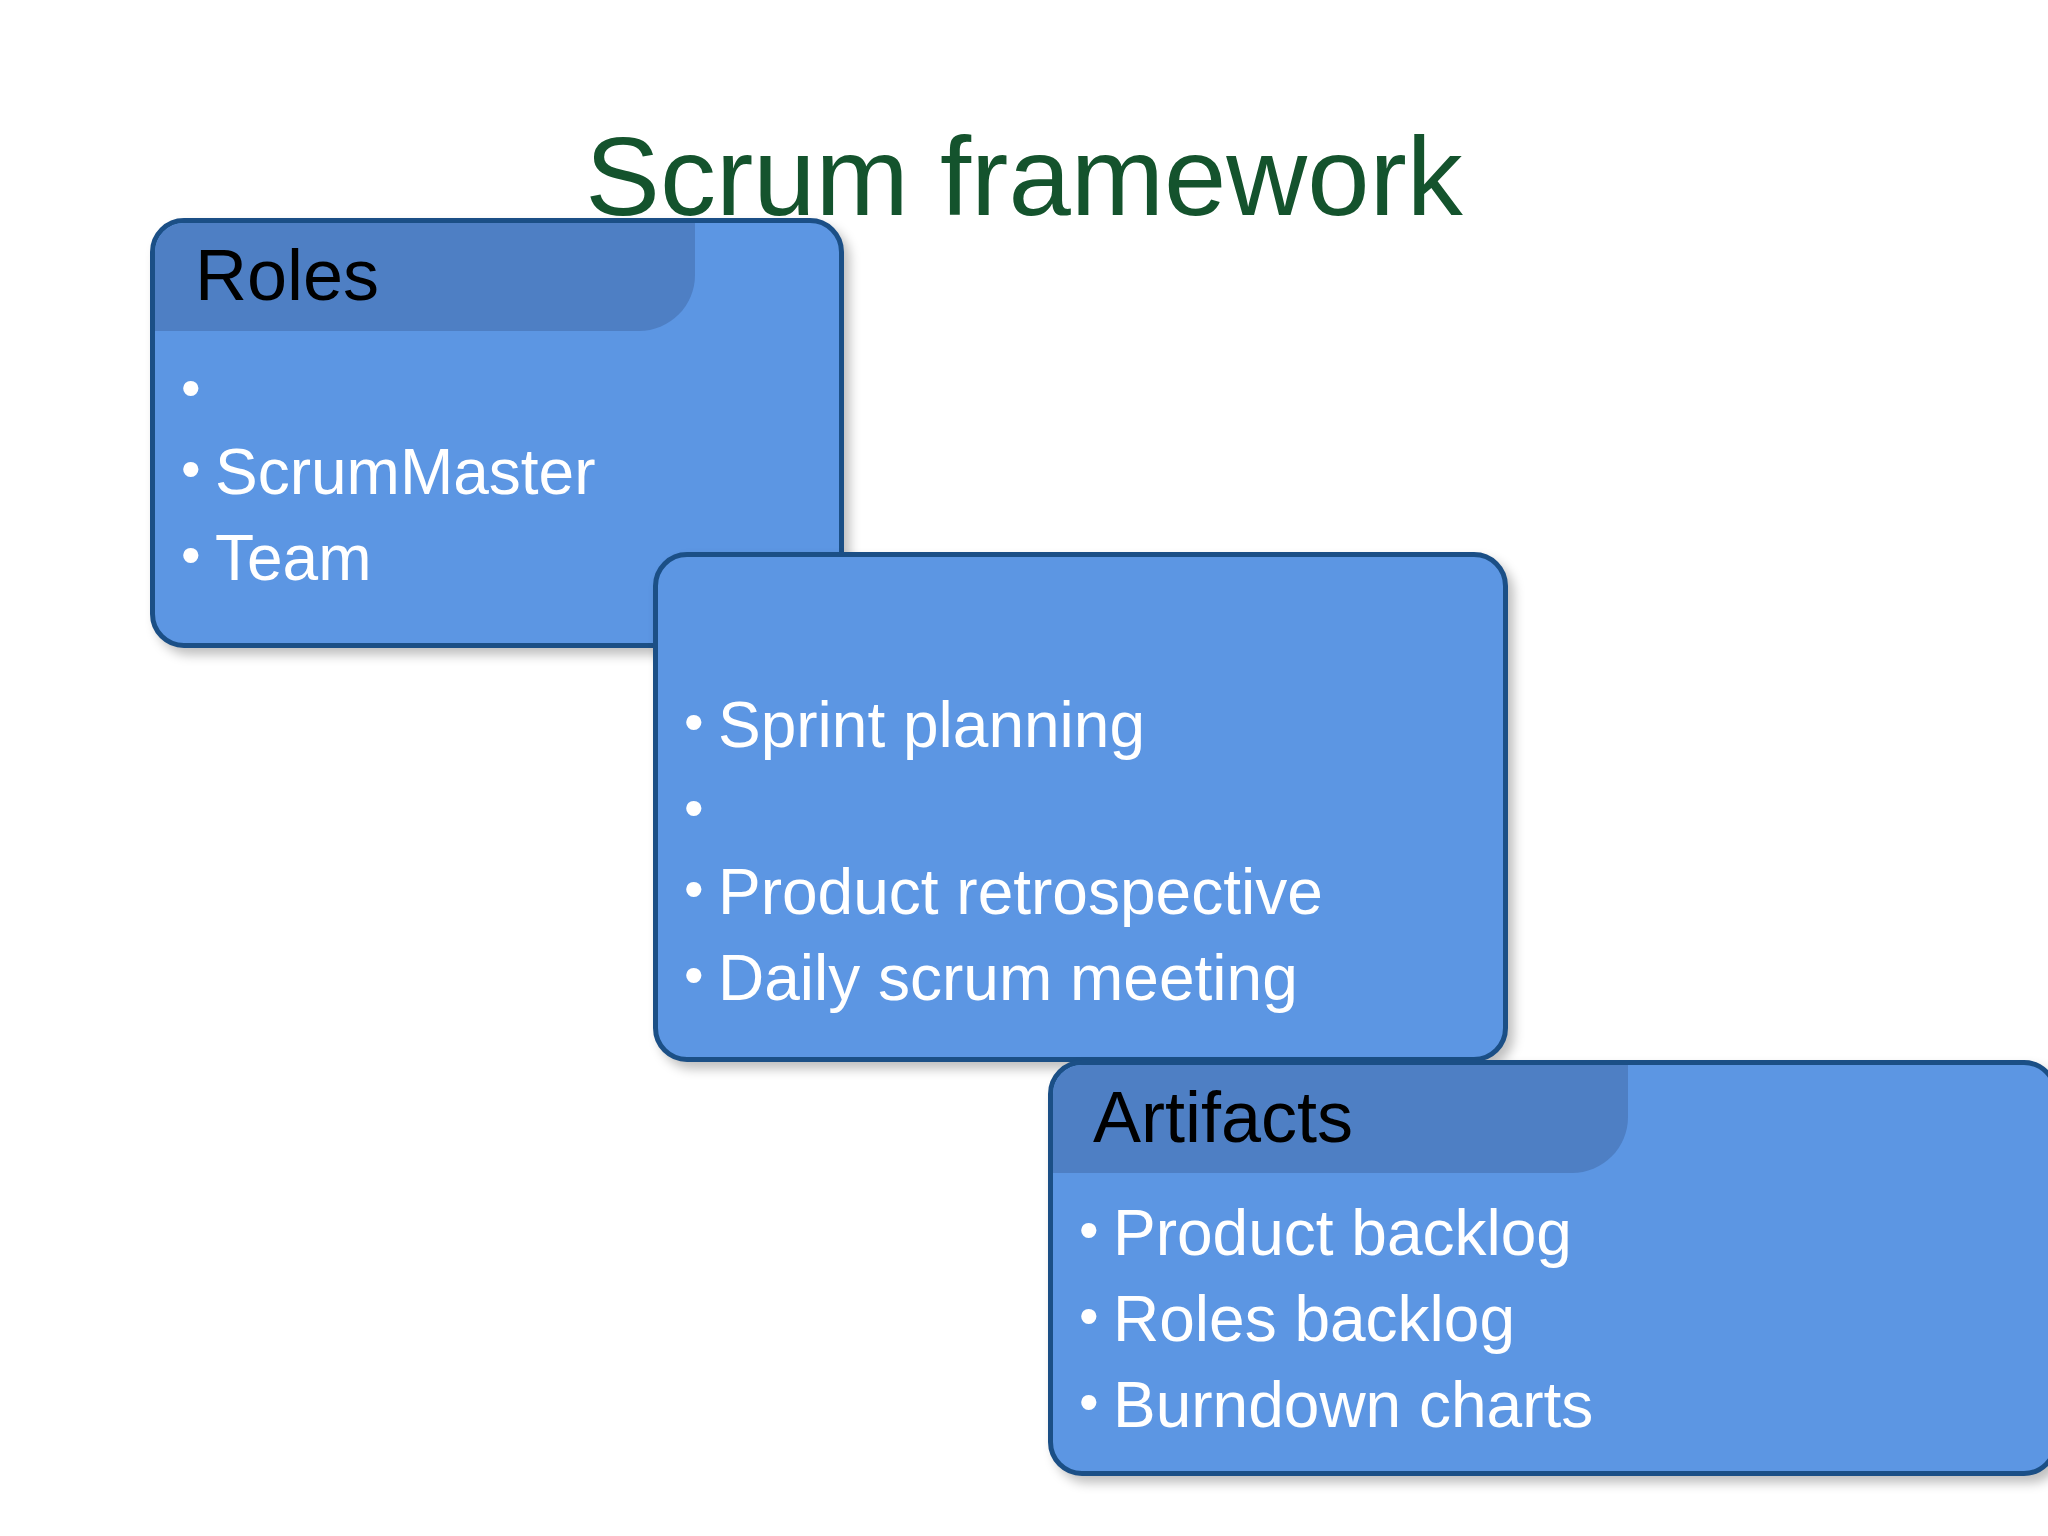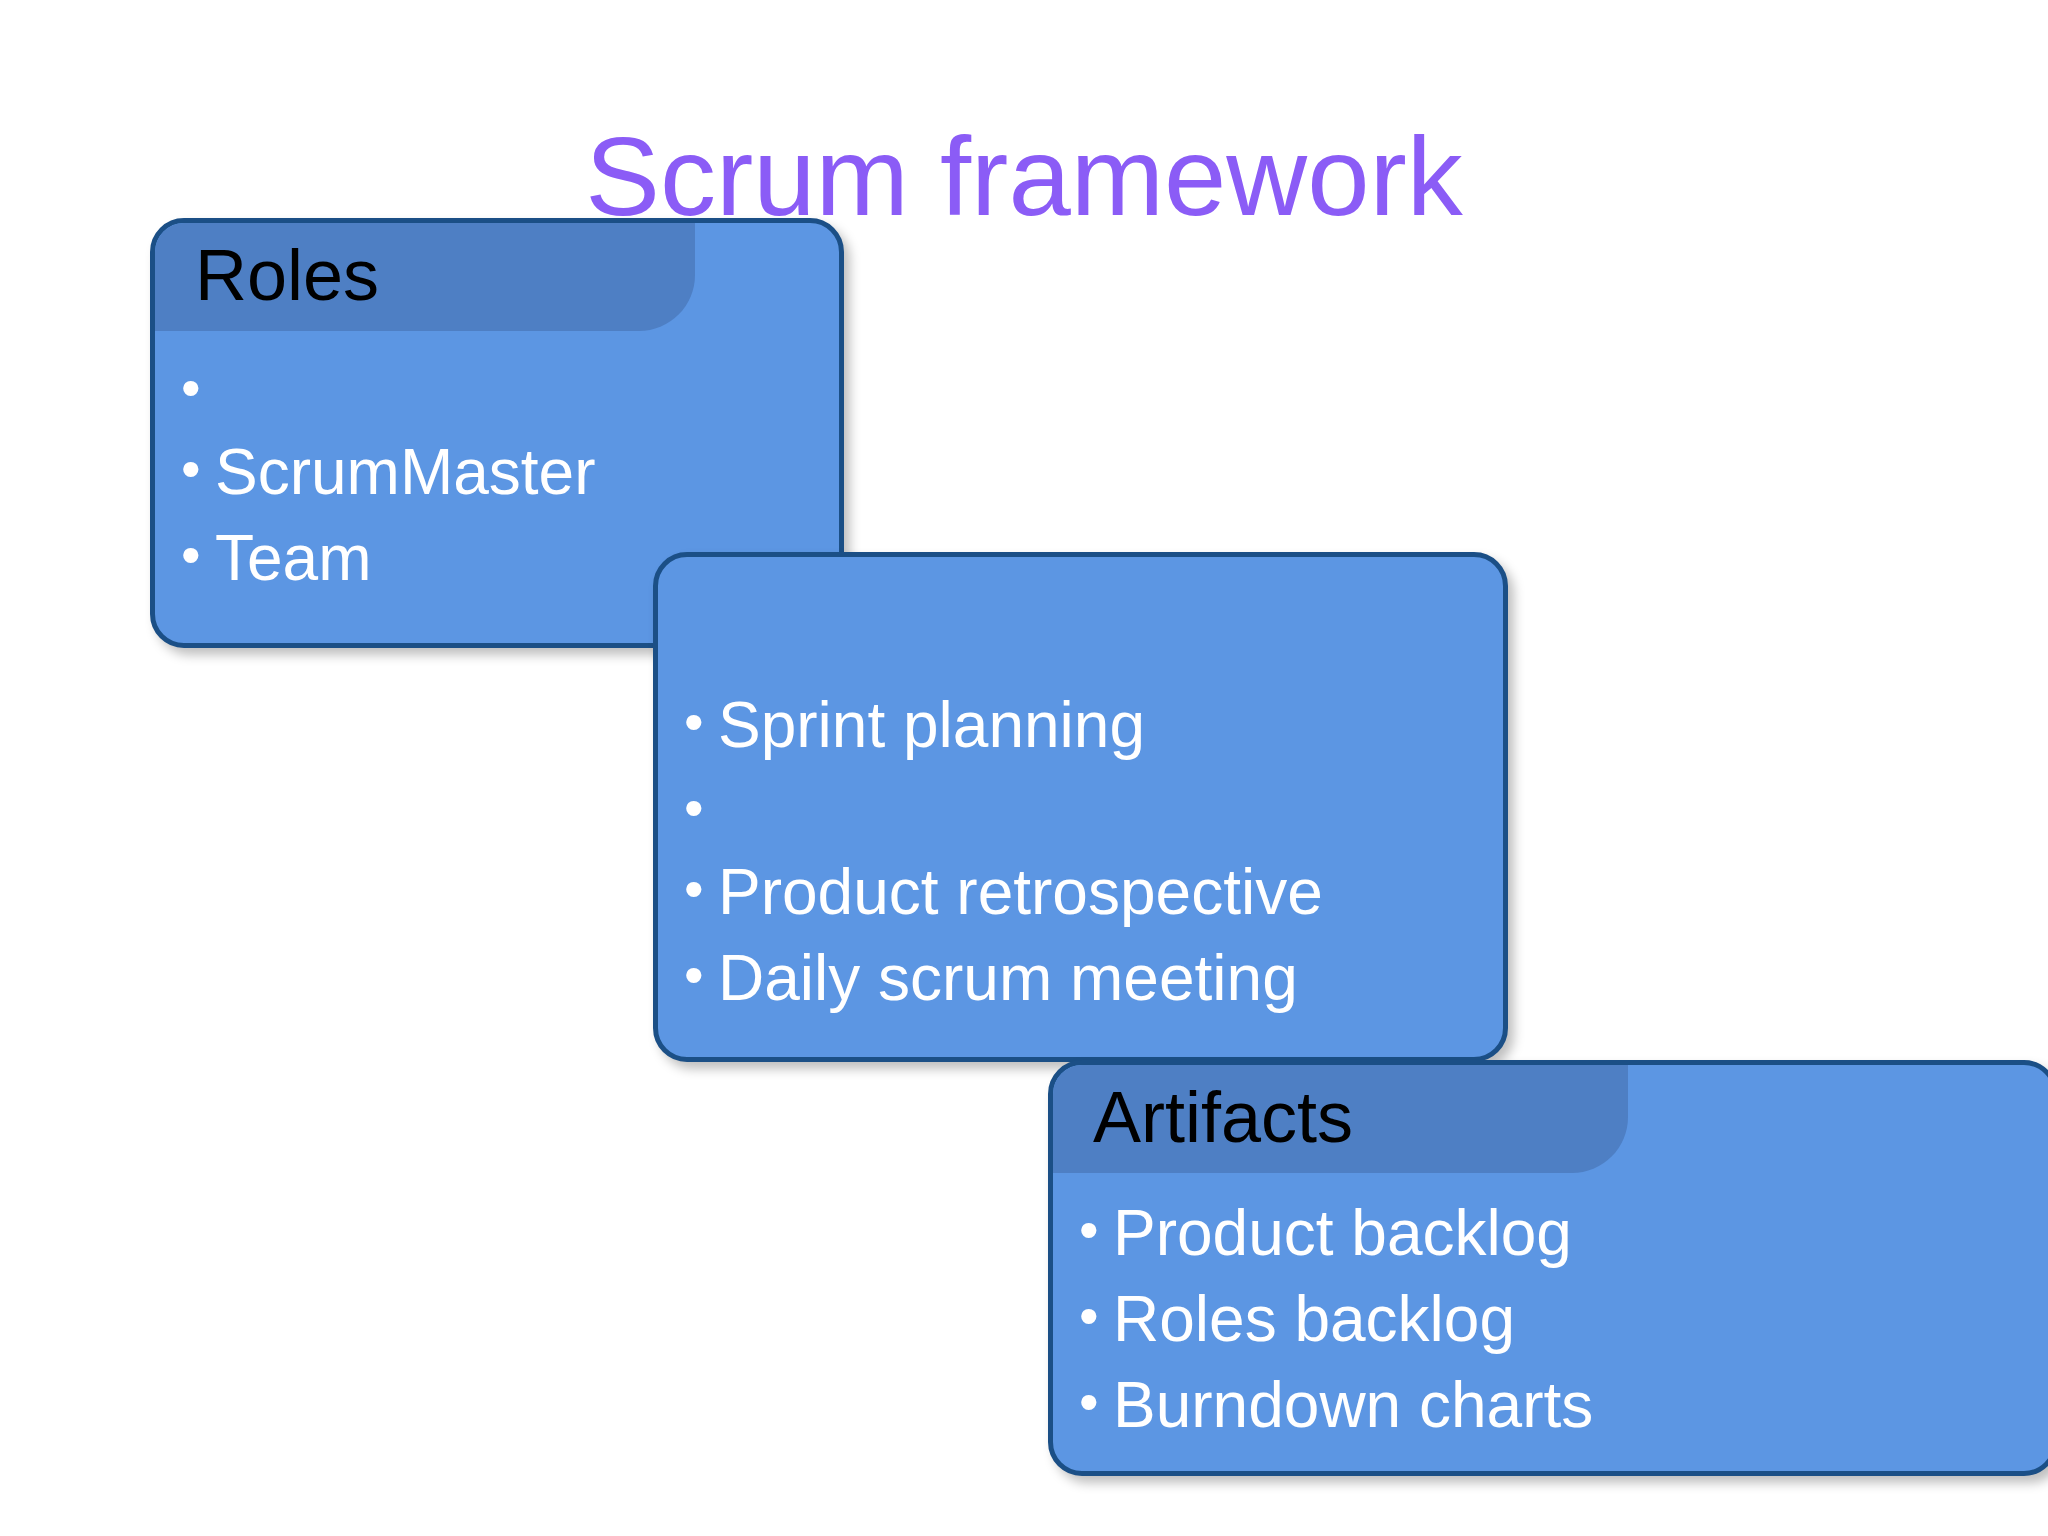--- a/index.html
+++ b/index.html
@@ -22,21 +22,21 @@
 
   
   #slide-title {
     position: absolute;
     left: 0;
     top: 118px;
     width: 2048px;
     text-align: center;
     font-size: 112px;
     line-height: 1.05;
-    color: #8b5cf6;
+    color: #14532d;
     font-weight: normal;
     white-space: nowrap;
     z-index: 1;
   }
 
   
   .card {
     position: absolute;
     box-sizing: border-box;
     border: 5px solid #1B4F86;

